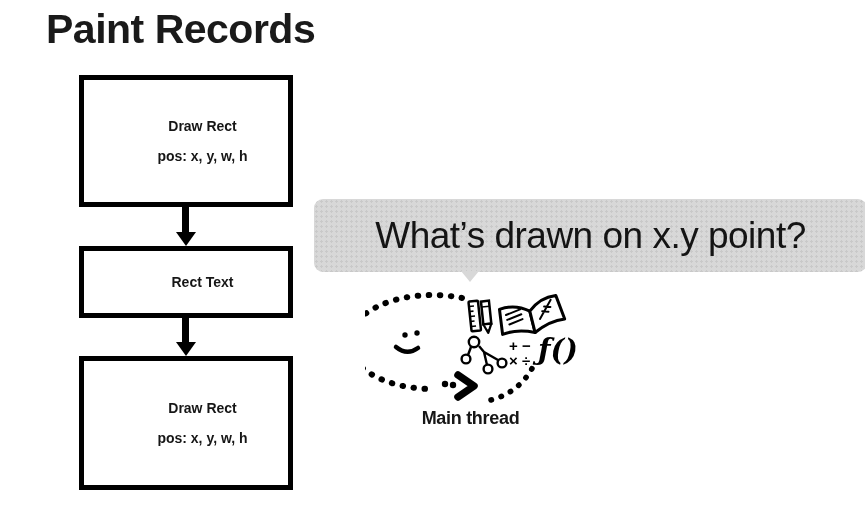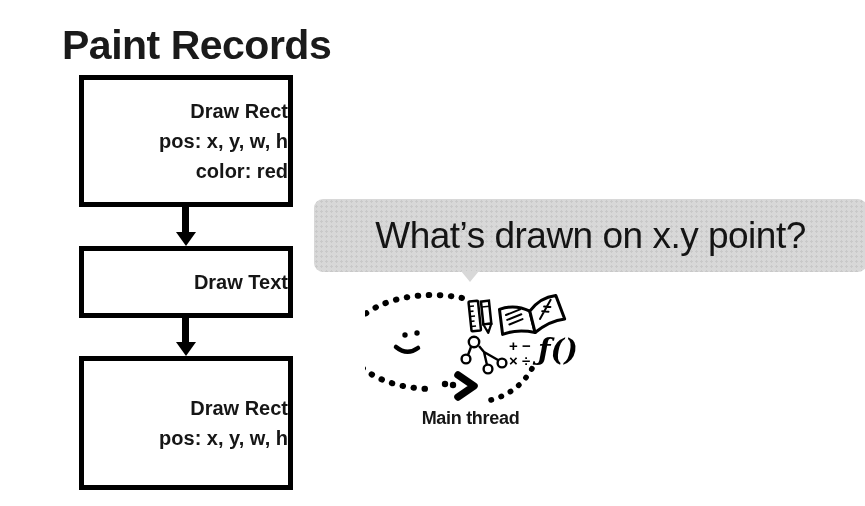--- a/index.html
+++ b/index.html
@@ -1,28 +1,28 @@
 <!DOCTYPE html>
 <html><head>
 <meta charset="utf-8">
 <style>
   html,body{margin:0;padding:0;background:#fff;}
   .slide{
     position:relative;width:865px;height:506px;background:#ffffff;
     font-family:"Liberation Sans",sans-serif;overflow:hidden;color:#141414;
   }
   .title{
-    position:absolute;left:46px;top:6px;margin:16px;
+    position:absolute;left:46px;top:6px;margin:0;
     font-size:41px;font-weight:700;letter-spacing:-0.5px;color:#1a1a1a;
   }
   .pbox{
     position:absolute;left:79px;width:214px;box-sizing:border-box;
     border:5px solid #000;background:#fff;
-    display:flex;flex-direction:column;align-items:flex-end;justify-content:center;
-    font-size:20px;font-weight:700;line-height:30px;text-align:center;color:#161616;padding-left:33px;
+    display:flex;flex-direction:column;align-items:center;justify-content:center;
+    font-size:14px;font-weight:700;line-height:30px;text-align:center;color:#161616;padding-left:33px;
   }
   .pbox.b1{top:75px;height:132px;}
   .pbox.b2{top:246px;height:72px;}
   .pbox.b3{top:356px;height:134px;}
   .arrow-stem{position:absolute;left:182px;width:7px;background:#000;}
   .a1s{top:207px;height:26px;}
   .a2s{top:318px;height:25px;}
   .arrow-head{position:absolute;left:176px;width:0;height:0;
     border-left:10px solid transparent;border-right:10px solid transparent;
     border-top:14px solid #000;}
@@ -51,28 +51,27 @@
 </head>
 <body>
 
 <div class="slide">
 
   <h1 class="title">Paint Records</h1>
 
   <div class="pbox b1">
     <div>Draw Rect</div>
     <div>pos: x, y, w, h</div>
-    <div>color: red</div>
   </div>
 
   <div class="arrow-stem a1s"></div>
   <div class="arrow-head a1h"></div>
 
   <div class="pbox b2">
-    <div>Draw Text</div>
+    <div>Rect Text</div>
   </div>
 
   <div class="arrow-stem a2s"></div>
   <div class="arrow-head a2h"></div>
 
   <div class="pbox b3">
     <div>Draw Rect</div>
     <div>pos: x, y, w, h</div>
   </div>
 

